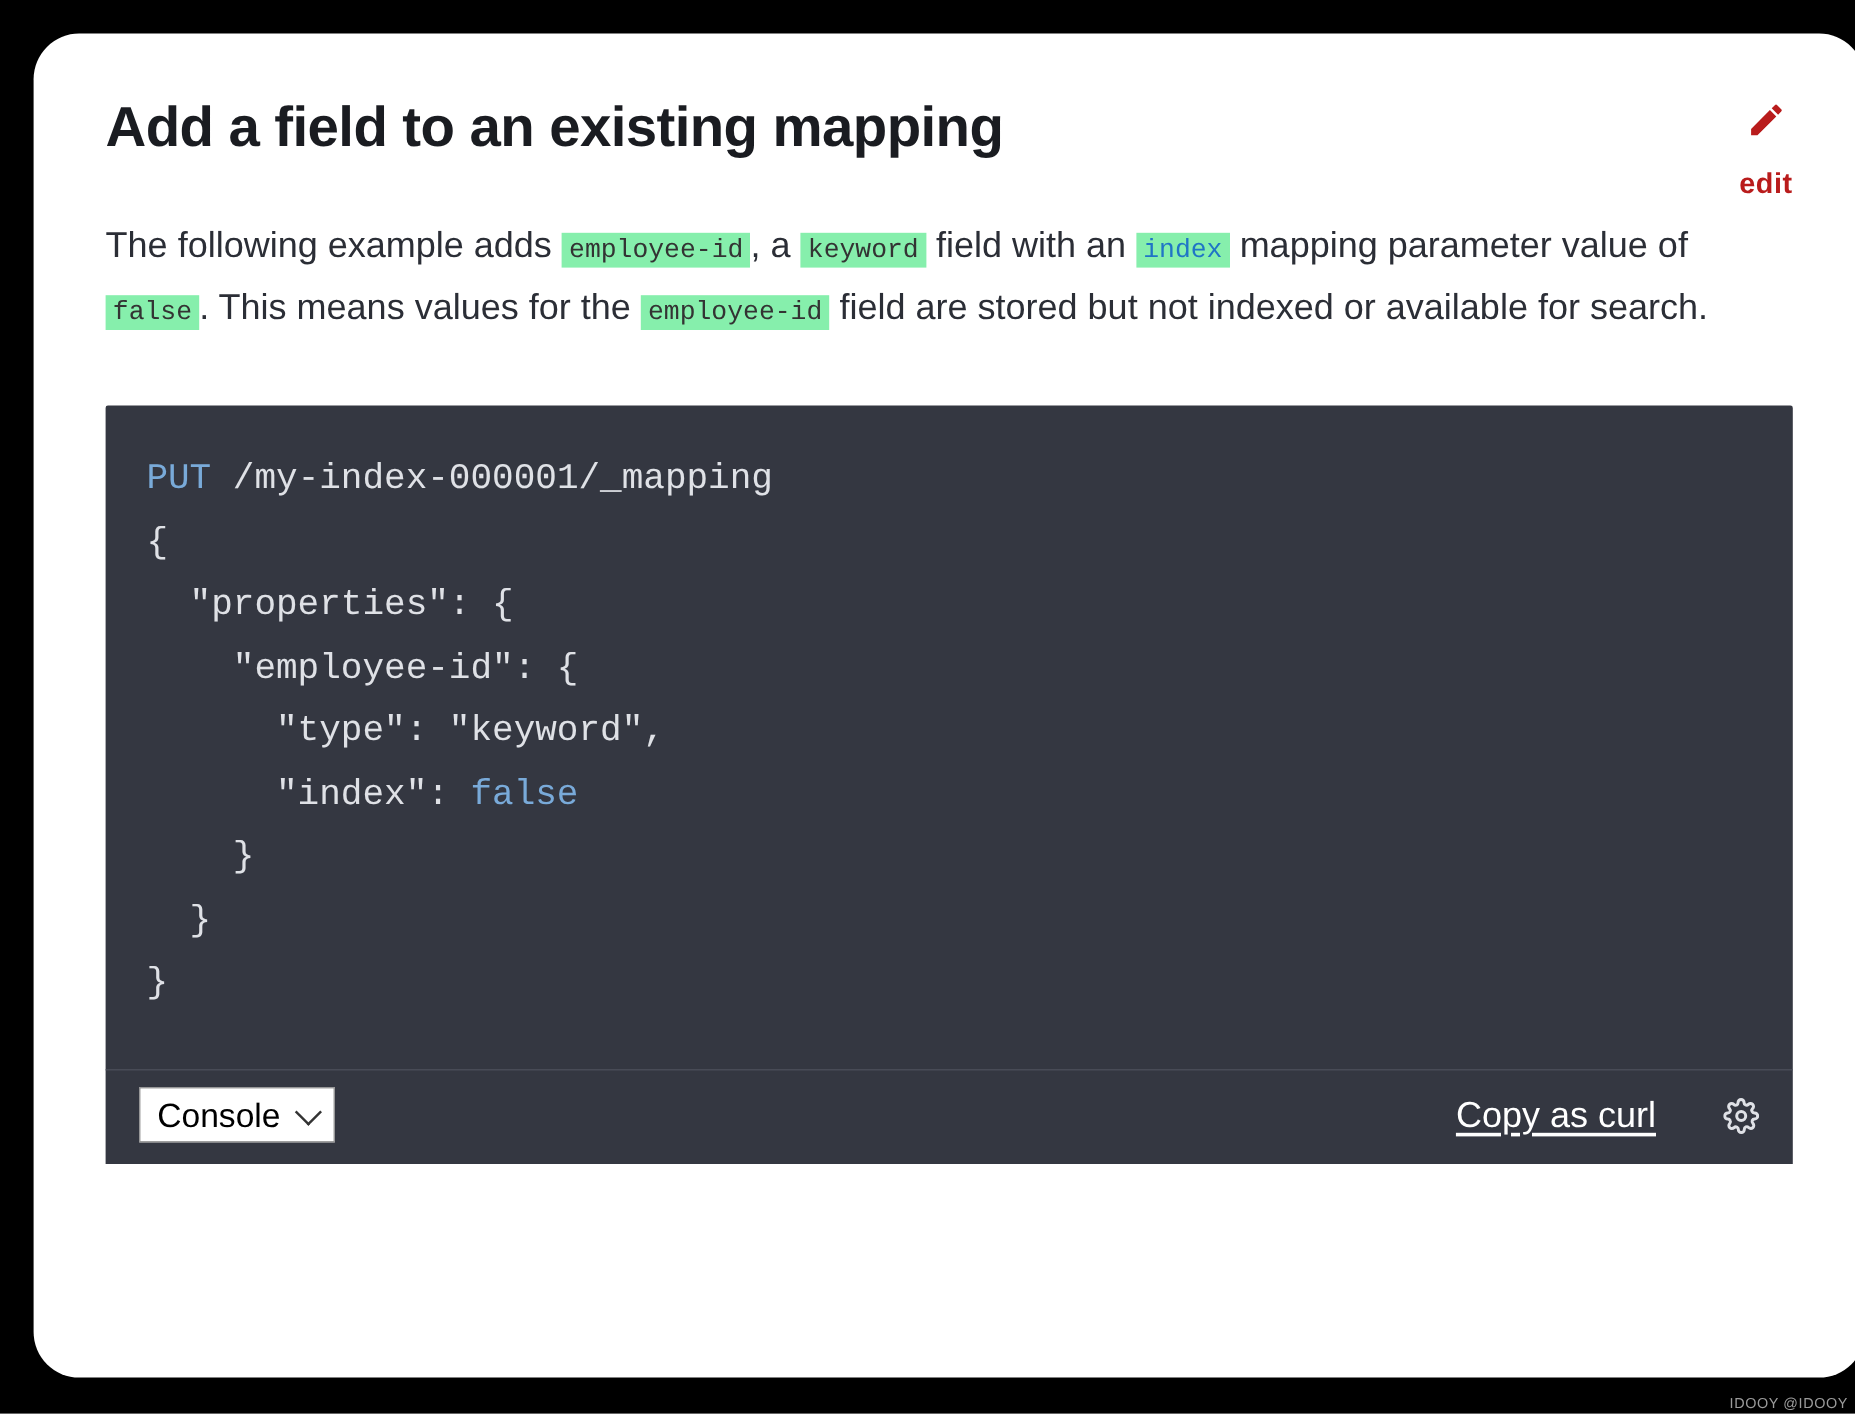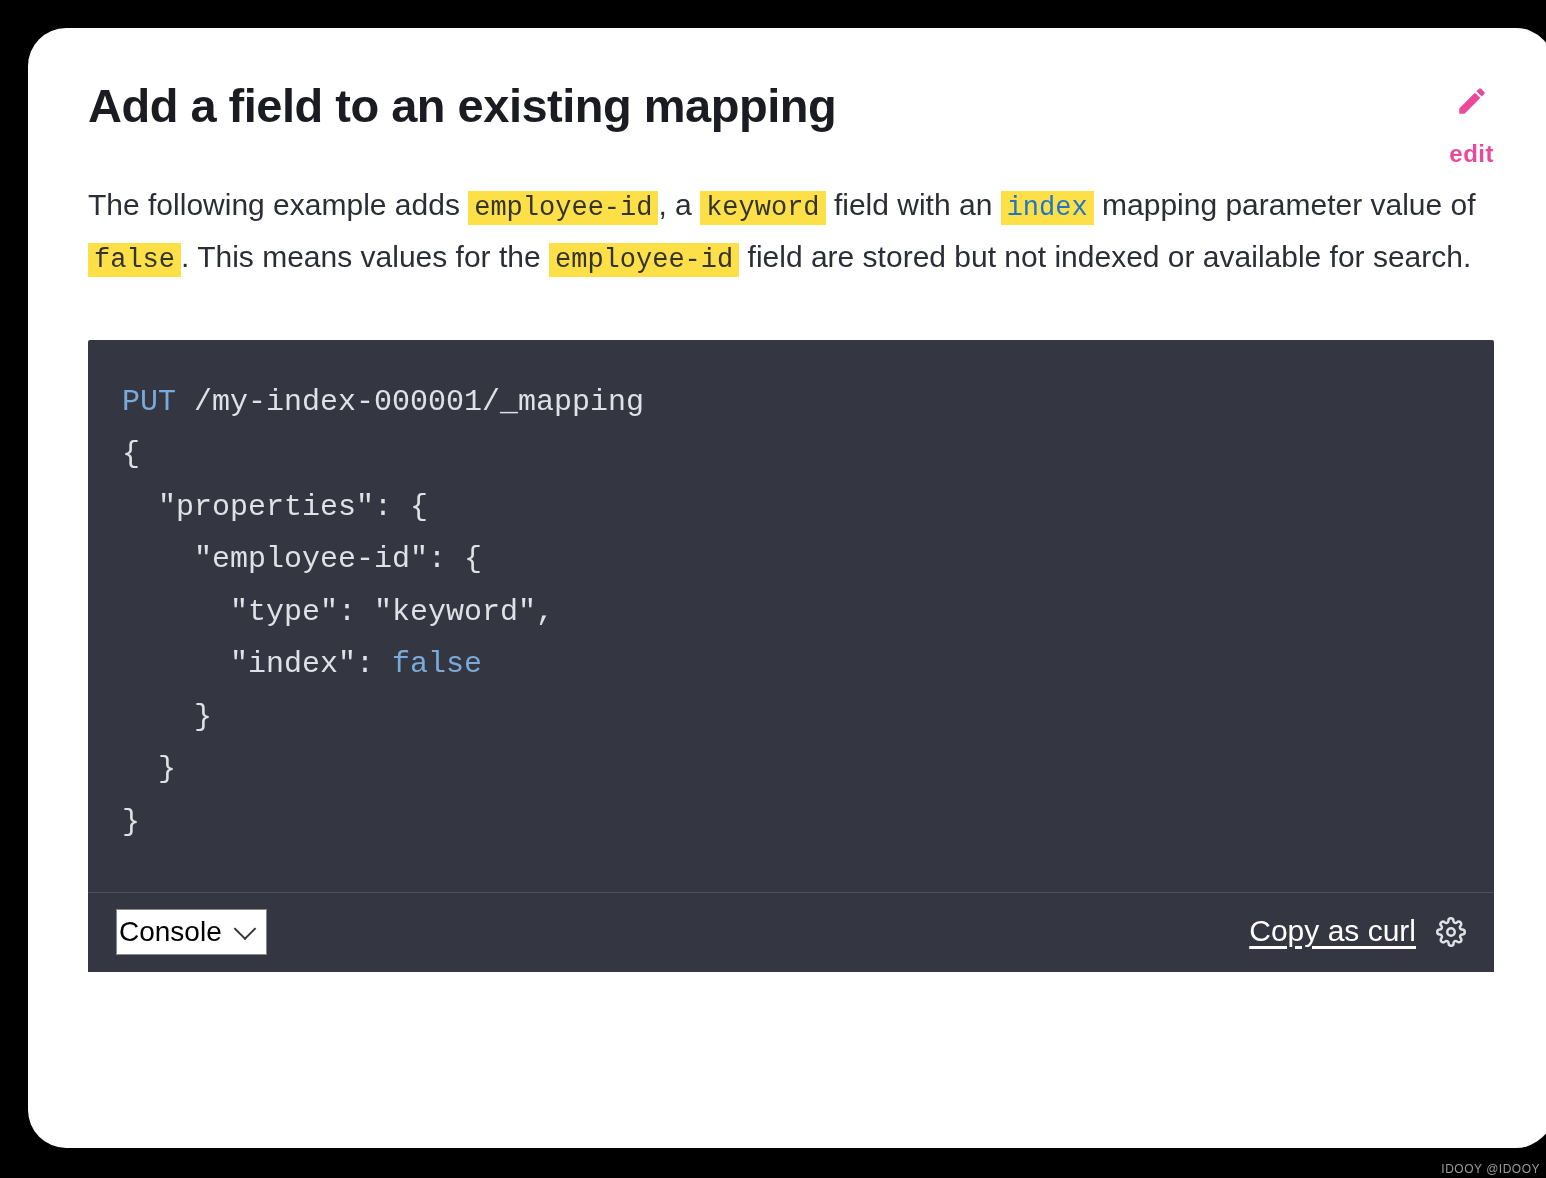--- a/index.html
+++ b/index.html
@@ -32,43 +32,43 @@
     margin: 0 0 46px 0;
     font-size: 47px;
     font-weight: 700;
     letter-spacing: -0.5px;
     color: #1a1c21;
   }
   .edit-block {
     display: flex;
     flex-direction: column;
     align-items: center;
-    color: #ec4899;
+    color: #b91c1c;
     font-size: 24px;
     font-weight: 600;
     margin-top: -6px;
     gap: 20px;
   }
   .edit-block svg { width: 34px; height: 34px; }
   .edit-block .edit-text { margin-top: -4px; letter-spacing: 0.5px; }
   p {
     font-size: 30px;
     line-height: 1.72;
     margin: 0 0 36px 0;
     color: #2b2e36;
   }
   a.link {
     color: #2075c6;
     text-decoration: none;
   }
   code.inline {
     font-family: "SFMono-Regular", Consolas, "Liberation Mono", Menlo, monospace;
-    background: #fde047;
+    background: #86efac;
     padding: 2px 6px;
-    font-size: 27px;
+    font-size: 22px;
     color: #333;
   }
   code.inline.link-code { color: #2075c6; font-family: Liberation Mono, monospace; }
   .codeblock {
     background: #343741;
     color: #dfe1e6;
     font-family: "SFMono-Regular", Consolas, "Liberation Mono", Menlo, monospace;
     font-size: 30px;
     line-height: 1.75;
     border-radius: 2px 2px 0 0;
@@ -87,41 +87,41 @@
     justify-content: space-between;
     padding: 12px 28px 14px 28px;
     font-family: -apple-system, BlinkMacSystemFont, "Segoe UI", Helvetica, Arial, sans-serif;
   }
   .console-select {
     background: #fff;
     color: #000;
     border: 1px solid #888;
     font-size: 28px;
     height: 46px;
-    padding: 2px 44px 2px 2px;
+    padding: 2px 44px 2px 14px;
     appearance: none;
     position: relative;
   }
   .select-wrap { position: relative; display: inline-block; }
   .select-wrap::after {
     content: "";
     position: absolute;
     right: 14px;
     top: 50%;
     width: 14px;
     height: 14px;
     border-right: 2px solid #333;
     border-bottom: 2px solid #333;
     transform: translateY(-70%) rotate(45deg);
     pointer-events: none;
   }
   .footer-right {
     display: flex;
     align-items: center;
-    gap: 20px;
+    gap: 56px;
   }
   .footer-link {
     color: #fff;
     font-size: 30px;
     text-decoration: underline;
     text-underline-offset: 5px;
     cursor: pointer;
   }
   .gear svg { width: 30px; height: 30px; display: block; }
   .gear { color: #dfe1e6; cursor: pointer; }

